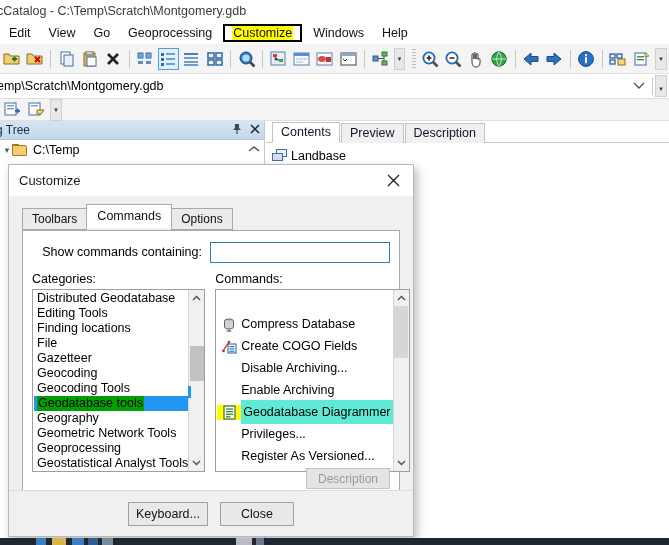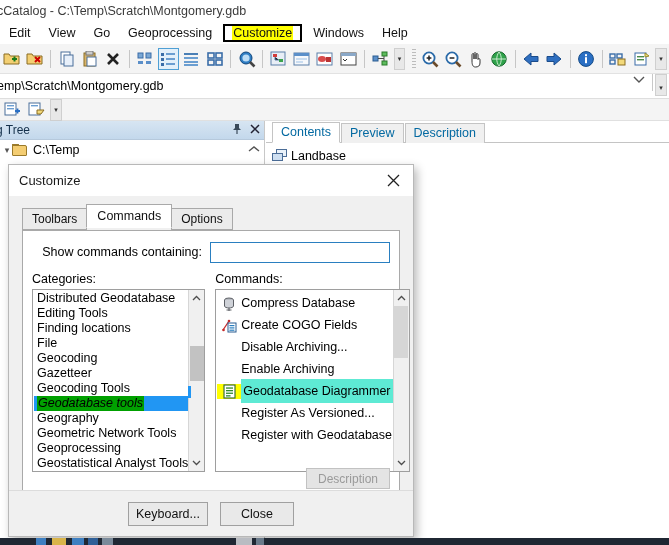--- a/index.html
+++ b/index.html
@@ -63,21 +63,21 @@
   .tb-overflow {
     width: 12px; height: 22px; background: #e8e8e8; border: 1px solid #cfcfcf;
     display: inline-flex; flex-direction: column; align-items: center; justify-content: center;
     margin: 0 2px; font-size: 7px; line-height: 5px; color: #333;
   }
 
   
   .addressbar {
     position: absolute; left: 0; top: 74px; width: 669px; height: 25px;
     background: #ffffff; border-bottom: 1px solid #dedede;
-    display: flex; align-items: flex-start;
+    display: flex; align-items: center;
   }
   .addr-input {
     flex: 1; height: 23px; display: flex; align-items: center;
     font-size: 12.5px; color: #000; padding-left: 0px; margin-left:-3px;
     border: none; background: transparent; outline: none;
   }
   .addr-chev { width: 26px; text-align: center; color: #555; font-size: 11px; }
   .addr-sep { width: 1px; height: 17px; background: #c8c8c8; }
 
   
@@ -121,21 +121,21 @@
     position: absolute; left: 266px; top: 121px; width: 403px; height: 424px;
     background: #ffffff;
   }
   .tabstrip {
     height: 22px; display: flex; align-items: flex-end;
     border-bottom: 1px solid #c4c4c4; background:#ffffff;
     padding-left: 6px;
   }
   .ctab {
     font-size: 12.5px; padding: 2px 8px 3px 8px; border: 1px solid #c4c4c4;
-    border-bottom: none; background: #f0f0f0; color: #0369a1; margin-right: 1px;
+    border-bottom: none; background: #f0f0f0; color: #0f172a; margin-right: 1px;
     position: relative; top: 1px;
   }
   .ctab.active { background: #ffffff; border-bottom: 1px solid #ffffff; }
   .contents-body { padding: 4px 0 0 6px; }
   .cont-item { display:flex; align-items:center; font-size: 12.5px; height:18px; }
   .fc-ico { width: 16px; height: 14px; margin-right: 3px; position:relative; flex:none; }
   .fc-ico .a { position:absolute; left:4px; top:0px; width:11px; height:8px;
       background:#eaf2fa; border:1px solid #4b6d97; }
   .fc-ico .b { position:absolute; left:0px; top:4px; width:11px; height:8px;
       background:#cfe0f2; border:1px solid #4b6d97; }
@@ -188,21 +188,21 @@
   .listbox {
     border: 1px solid #9e9e9e; background: #ffffff; height: 183px;
     position: relative; overflow: hidden; display: flex;
   }
   .list-inner { flex: 1; padding: 1px 0 0 1px; overflow: hidden; }
   .li {
     height: 15px; line-height: 15px; font-size: 12.5px; padding-left: 3px;
     white-space: nowrap; display: flex; align-items: center; position: relative;
   }
   .li.sel-blue { background: #2196f3; color: #000; }
-  .li .hl-green { background: #00a000; padding: 0 1px; font-style: italic; }
+  .li .hl-green { background: #00a000; padding: 0 1px; }
 
   .li-cmd { height: 22px; line-height: 22px; font-size: 12.5px; display: flex; align-items: center; }
   .li-cmd .ic { width: 24px; flex: none; display: flex; align-items: center; justify-content: center; }
   .li-cmd .tx { white-space: nowrap; }
   .li-cmd.hl-row .tx { background: #5eead4; padding: 1px 2px; }
 
   .vscroll {
     width: 16px; background: #f0f0f0; border-left: 1px solid #d6d6d6;
     display: flex; flex-direction: column; align-items: center;
     position: relative; flex: none;
@@ -567,24 +567,24 @@
                 <div class="li">
                     <span>Editing Tools</span>
                   </div>
                 <div class="li">
                     <span>Finding locations</span>
                   </div>
                 <div class="li">
                     <span>File</span>
                   </div>
                 <div class="li">
+                    <span>Gazetteer</span>
+                  </div>
+                <div class="li">
                     <span>Geocoding</span>
-                  </div>
-                <div class="li">
-                    <span>Gazetteer</span>
                   </div>
                 <div class="li">
                     <span>Geocoding Tools</span>
                   </div>
                 <div class="li sel-blue">
                     <span class="hl-green">Geodatabase tools</span>
                   </div>
                 <div class="li">
                     <span>Geography</span>
                   </div>
@@ -614,21 +614,21 @@
                       <path d="M1 1l3.5 3.5L8 1" stroke="#4d4d4d" stroke-width="1.3" fill="none"></path>
                     </svg>
                 </div>
               </div>
             </div>
           </div>
 
           <div class="col-right">
             <div class="col-hdr">Commands:</div>
             <div class="listbox">
-              <div class="list-inner" style="padding-top:2px;">
+              <div class="list-inner" style="padding-top:2px;margin-top:21px;">
 
                 <div class="li-cmd">
                   <span class="ic">
                     <svg width="15" height="15" viewBox="0 0 15 15">
                         <ellipse cx="7" cy="4" rx="4.5" ry="2" fill="#b9bcc2" stroke="#5d6066"></ellipse>
                         <path d="M2.5 4v6c0 1.1 2 2 4.5 2s4.5-.9 4.5-2V4" fill="#cfd2d8" stroke="#5d6066"></path>
                         <path d="M7 12v3M4.5 14h5" stroke="#5d6066" stroke-width="1.1"></path>
                       </svg>
                   </span>
                   <span class="tx">Compress Database</span>
@@ -665,20 +665,24 @@
                         <rect x="2" y="1" width="11" height="13" fill="#fff" stroke="#3a6d3a" stroke-width="1.2"></rect>
                         <rect x="4" y="3.4" width="7" height="1.3" fill="#2f8a2f"></rect>
                         <rect x="4" y="6" width="7" height="1.3" fill="#2f8a2f"></rect>
                         <rect x="4" y="8.6" width="7" height="1.3" fill="#2f8a2f"></rect>
                         <rect x="4" y="11.2" width="4.5" height="1.3" fill="#2f8a2f"></rect>
                       </svg>
                   </span>
                   <span class="tx">Geodatabase Diagrammer</span>
                 </div>
 
+                <div class="li-cmd">
+                  <span class="ic"></span>
+                  <span class="tx">Privileges...</span>
+                </div>
 
                 <div class="li-cmd">
                   <span class="ic"></span>
                   <span class="tx">Register As Versioned...</span>
                 </div>
 
                 <div class="li-cmd">
                   <span class="ic"></span>
                   <span class="tx">Register with Geodatabase</span>
                 </div>

